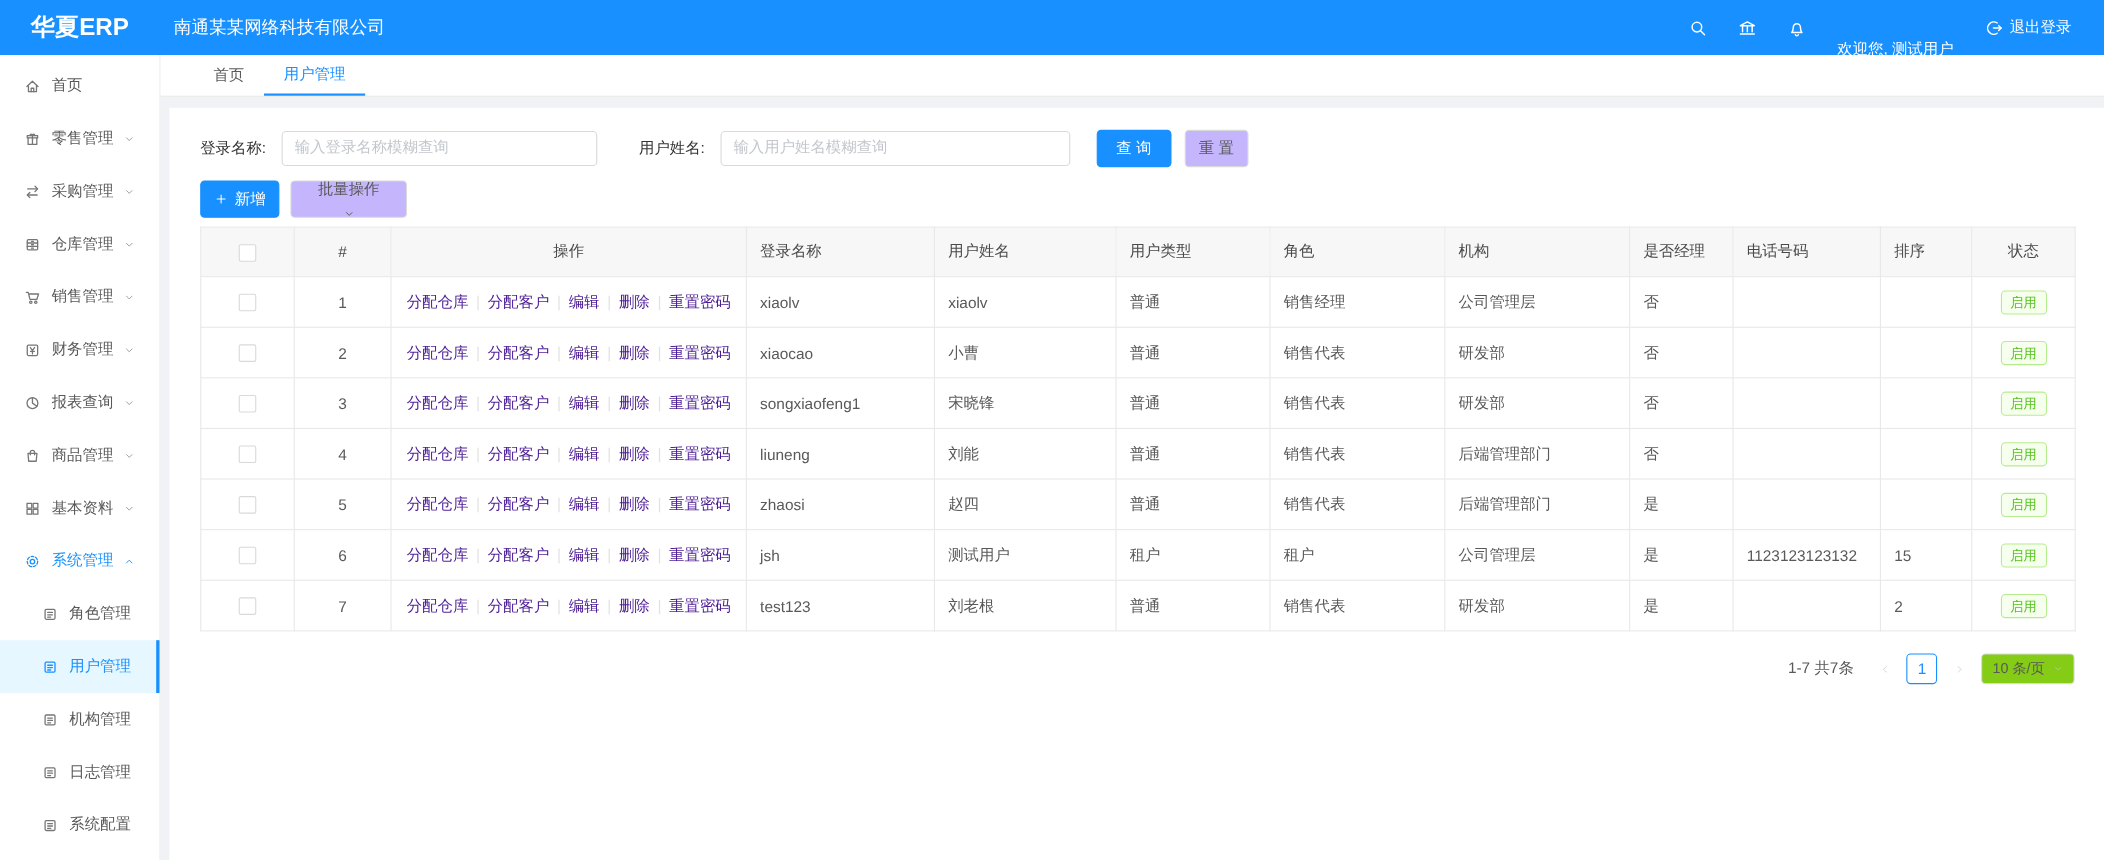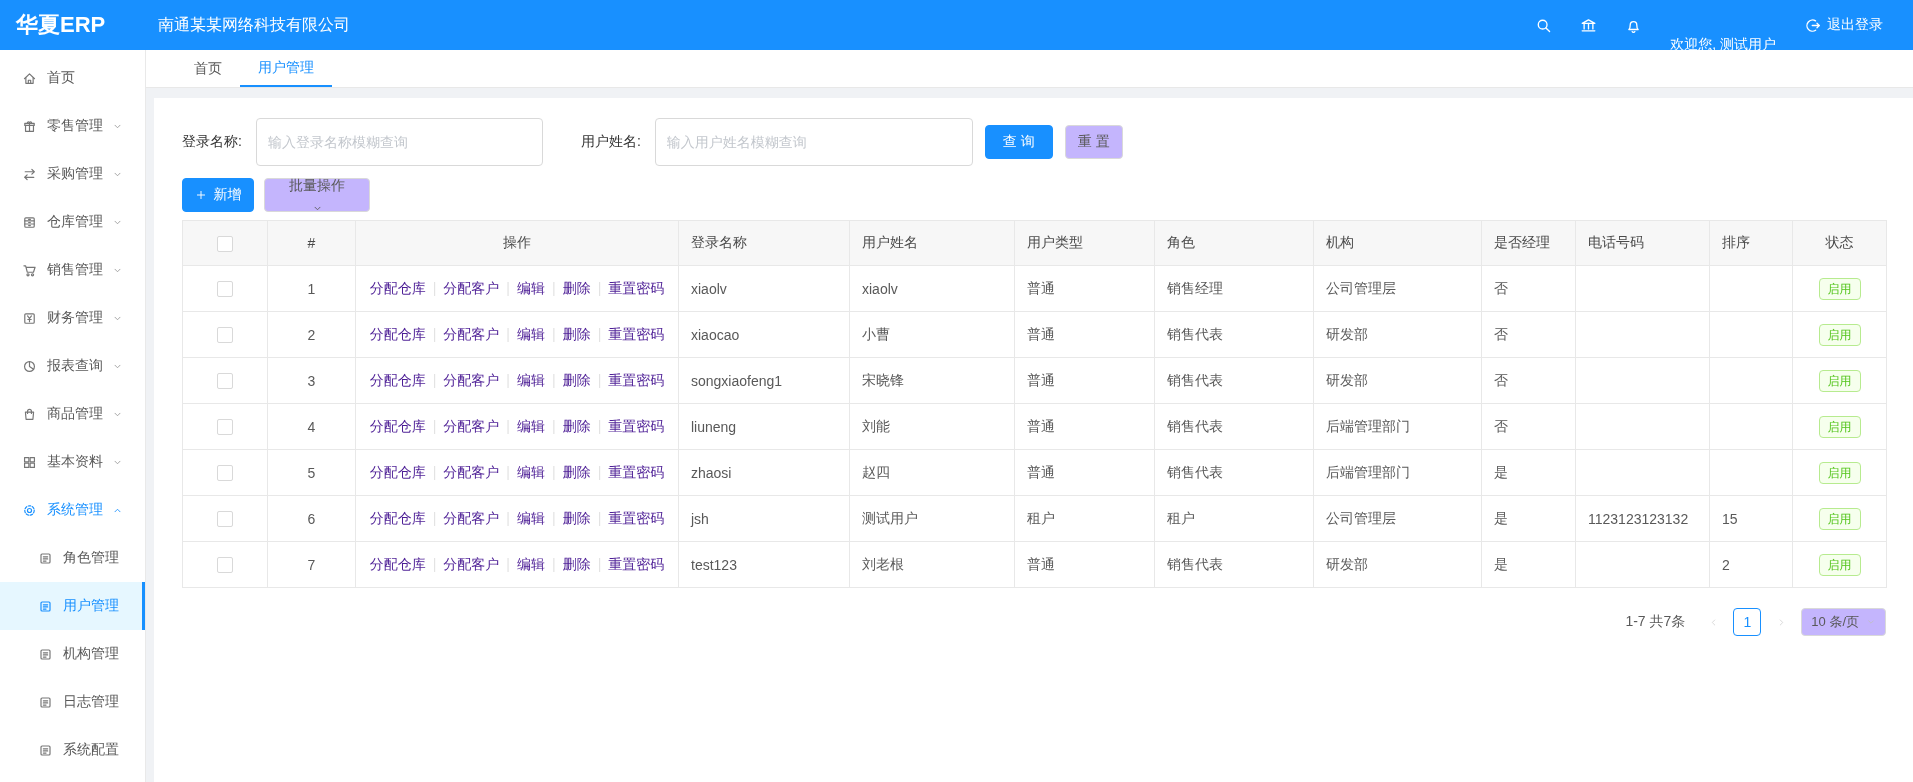--- a/index.html
+++ b/index.html
@@ -7,21 +7,21 @@
   body {
     font-family: "Liberation Sans", "DejaVu Sans", sans-serif;
     font-size: 14px; color: #595959; background:#fff; overflow:hidden;
   }
   .icon { display:inline-flex; align-items:center; justify-content:center; }
   .icon svg { width:15px; height:15px; }
   .ticon svg { width:17px; height:17px; }
 
   
   .topbar { height:50px; background:#1890ff; display:flex; align-items:center; color:#fff; }
-  .logo { width:146px; padding-left:16px; font-size:22px; font-weight:bold; white-space:nowrap; }
+  .logo { width:146px; padding-left:28px; font-size:22px; font-weight:bold; white-space:nowrap; }
   .company { font-size:16px; margin-left:12px; }
   .topbar-right { margin-left:auto; display:flex; align-items:center; gap:28px; padding-right:30px; }
   .topbar-right .tbtn { cursor:pointer; display:flex; align-items:center; }
   .welcome { font-size:14px;margin-top:40px; }
   .logout { display:flex; align-items:center; gap:6px; font-size:14px; cursor:pointer; }
 
   
   .main { display:flex; height:732px; }
   .sidebar { width:146px; background:#fff; border-right:1px solid #e9e9e9; padding-top:4px; flex:none; }
   .side-item { height:48px; display:flex; align-items:center; padding:0 12px 0 22px;
@@ -39,25 +39,25 @@
   .content { flex:1; background:#f0f2f5; display:flex; flex-direction:column; min-width:0; }
   .tabbar { background:#fff; height:38px; display:flex; align-items:stretch; padding-left:30px; border-bottom:1px solid #e8e8e8; }
   .tab { padding:0 18px; display:flex; align-items:center; color:#595959; cursor:pointer; }
   .tab.active { color:#1890ff; border-bottom:2px solid #1890ff; }
 
   .card { background:#fff; flex:1; margin:10px 0 0 8px; padding:20px 26px 0 28px; overflow:hidden; }
 
   
   .search-row { display:flex; align-items:center; color:#333; }
   .search-row .lbl { margin-right:14px; white-space:nowrap;text-align:right; }
-  .inp { height:48px; border:1px solid #d9d9d9; border-radius:4px; padding:0 11px; font-size:14px;
-    color:#595959; outline:none; font-family:Liberation Sans, sans-serif; }
+  .inp { height:32px; border:1px solid #d9d9d9; border-radius:4px; padding:0 11px; font-size:14px;
+    color:#595959; outline:none; font-family:Liberation Mono, monospace; }
   .inp::placeholder { color:#c3c7cd; }
   .inp.login { width:287px; margin-right:38px; }
-  .inp.uname { width:318px; margin-right:12px; }
+  .inp.uname { width:318px; margin-right:24px; }
   .btn { height:34px; border-radius:4px; font-size:14px; cursor:pointer; font-family:inherit;
     display:inline-flex; align-items:center; justify-content:center; }
   .btn-primary { background:#1890ff; border:1px solid #1890ff; color:#fff; }
   .btn-default { background:#c4b5fd; border:1px solid #d9d9d9; color:#595959; }
   .btn-query { width:68px; margin-right:12px; }
   .btn-reset { width:58px; }
   .toolbar-row { margin-top:12px; display:flex; gap:10px; align-items:center; }
   .btn-add { width:72px; gap:7px; }
   .btn-add .icon svg { width:12px; height:12px; }
   .btn-batch { width:106px; gap:8px;flex-direction:column; }
@@ -78,21 +78,21 @@
 
   
   .pagination { width:1704px; display:flex; justify-content:flex-end; align-items:center;
     margin-top:20px; gap:8px; color:#595959; }
   .pg-total { margin-right:8px; }
   .pg-arrow { width:24px; height:28px; display:flex; align-items:center; justify-content:center;
     color:#d4d4d4; cursor:default; }
   .pg-arrow svg { width:11px; height:11px; }
   .pg-num { width:28px; height:28px; border:1px solid #1890ff; color:#1890ff; border-radius:4px;
     background:#fff; display:flex; align-items:center; justify-content:center; cursor:pointer; }
-  .pg-size { height:28px; border:1px solid #d9d9d9; border-radius:4px; background:#c4b5fd; color:#595959;
+  .pg-size { height:28px; border:1px solid #d9d9d9; border-radius:4px; background:#84cc16; color:#595959;
     font-size:13px; padding:0 9px; display:flex; align-items:center; gap:7px; cursor:pointer; }
   .pg-size .icon { color:#bfbfbf; }
   .pg-size .icon svg { width:10px; height:10px; }
 </style>
 </head>
 <body>
 
 <div class="app">
 
   <header class="topbar">

